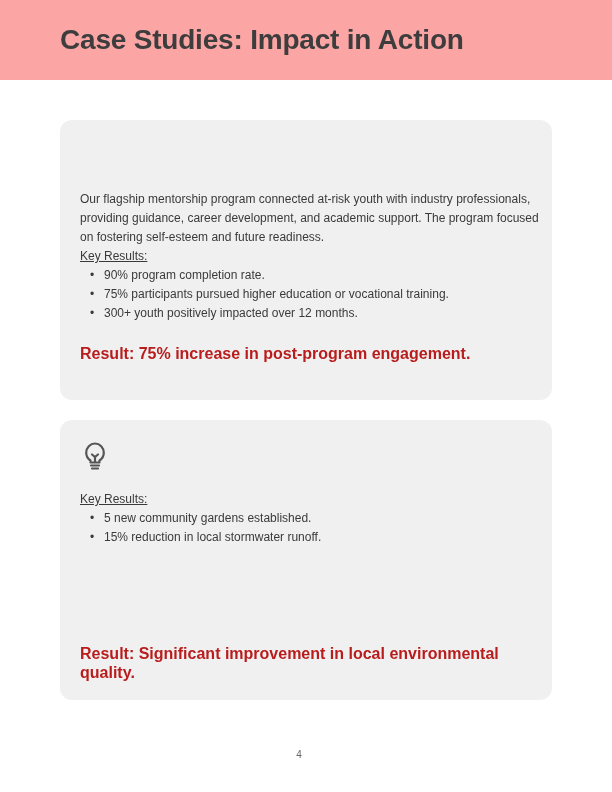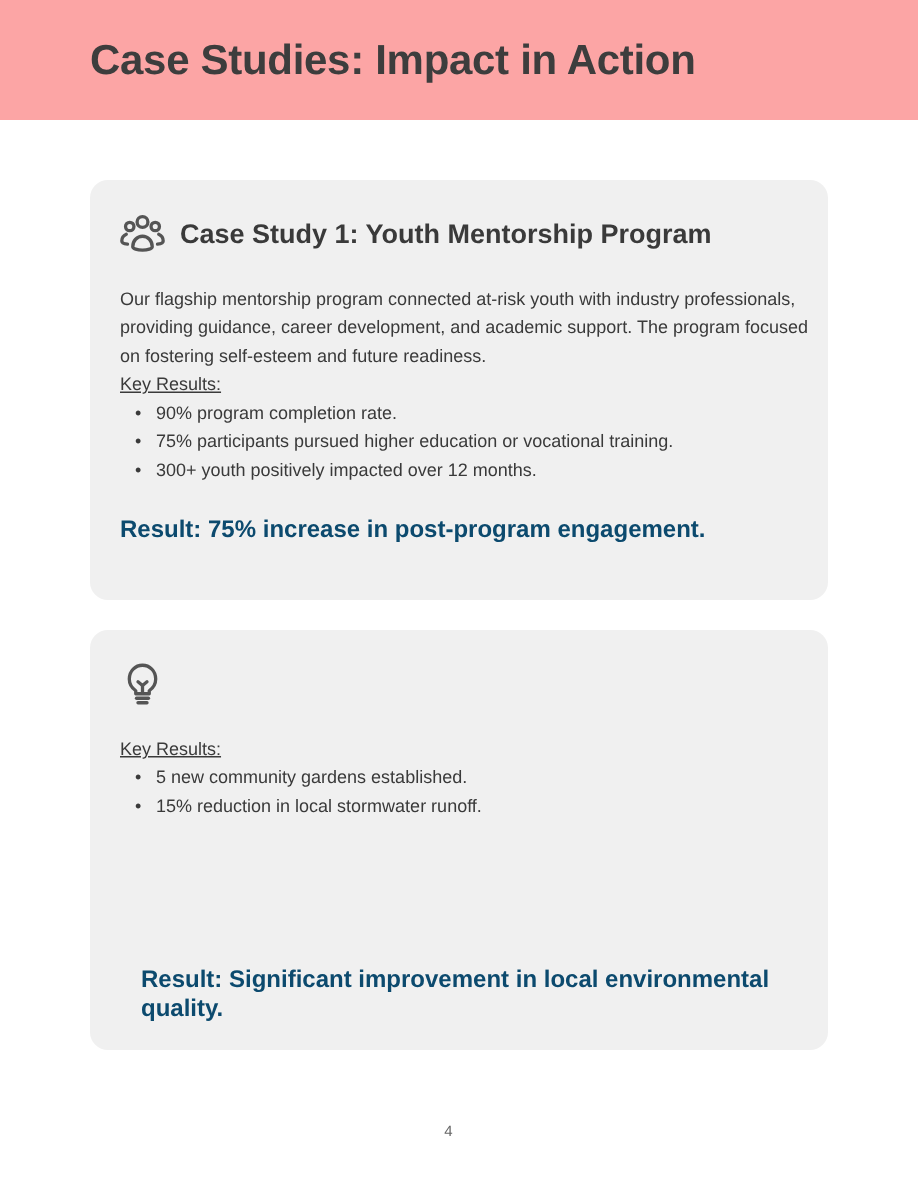--- a/index.html
+++ b/index.html
@@ -18,47 +18,34 @@
   .card-icon svg { display: block; }
   .card-title { font-size: 18px; font-weight: bold; color: #3a3a3a; line-height: 24px; white-space: nowrap; }
 
   .card-body { position: absolute; left: 20px; top: 70px; width: 460px; font-size: 12px; line-height: 19px; color: #3a3a3a; }
   .card-desc { display: block; }
   .key-label { display: block; text-decoration: underline; }
   .results-list { list-style: none; padding-left: 10px; }
   .results-list li { position: relative; padding-left: 14px; }
   .results-list li::before { content: "•"; position: absolute; left: 0; top: 0; color: #3a3a3a; }
 
-  .card-result { position: absolute; left: 20px; width: 450px; font-size: 16px; font-weight: bold; color: #0c4a6e; line-height: 19px; }
+  .card-result { position: absolute; left: 20px; width: 450px; font-size: 16px; font-weight: bold; color: #b91c1c; line-height: 19px; }
   .card-1 .card-result { top: 224px; }
-  .card-2 .card-result { top: 224px; margin-left: 14px; }
+  .card-2 .card-result { top: 224px; }
 
   .page-number { position: absolute; left: 0; width: 598px; top: 749px; text-align: center; font-size: 10px; color: #666666; }
 </style>
 </head>
 <body>
 
 <div class="page-header">
   <h1 class="page-title">Case Studies: Impact in Action</h1>
 </div>
 
 <section class="card card-1">
-  <div class="card-heading">
-    <span class="card-icon">
-      <svg width="30" height="28" viewBox="0 0 30 28" fill="none" stroke="#555" stroke-width="2.2" stroke-linecap="round" stroke-linejoin="round">
-        <circle cx="15" cy="6" r="3.6"></circle>
-        <circle cx="6.5" cy="9" r="2.8"></circle>
-        <circle cx="23.5" cy="9" r="2.8"></circle>
-        <path d="M8.5 22.5c0-4 2.9-7 6.5-7s6.5 3 6.5 7c0 1.2-3 2.2-6.5 2.2s-6.5-1-6.5-2.2z"></path>
-        <path d="M4.2 14.2c-1.8 0.8-3 2.5-3 4.5 0 1 1.2 1.8 3.8 2.1"></path>
-        <path d="M25.8 14.2c1.8 0.8 3 2.5 3 4.5 0 1-1.2 1.8-3.8 2.1"></path>
-      </svg>
-    </span>
-    <h2 class="card-title">Case Study 1: Youth Mentorship Program</h2>
-  </div>
   <div class="card-body">
     <p class="card-desc">Our flagship mentorship program connected at-risk youth with industry professionals, providing guidance, career development, and academic support. The program focused on fostering self-esteem and future readiness.</p>
     <span class="key-label">Key Results:</span>
     <ul class="results-list">
       <li>90% program completion rate.</li>
       <li>75% participants pursued higher education or vocational training.</li>
       <li>300+ youth positively impacted over 12 months.</li>
     </ul>
   </div>
   <p class="card-result">Result: 75% increase in post-program engagement.</p>

